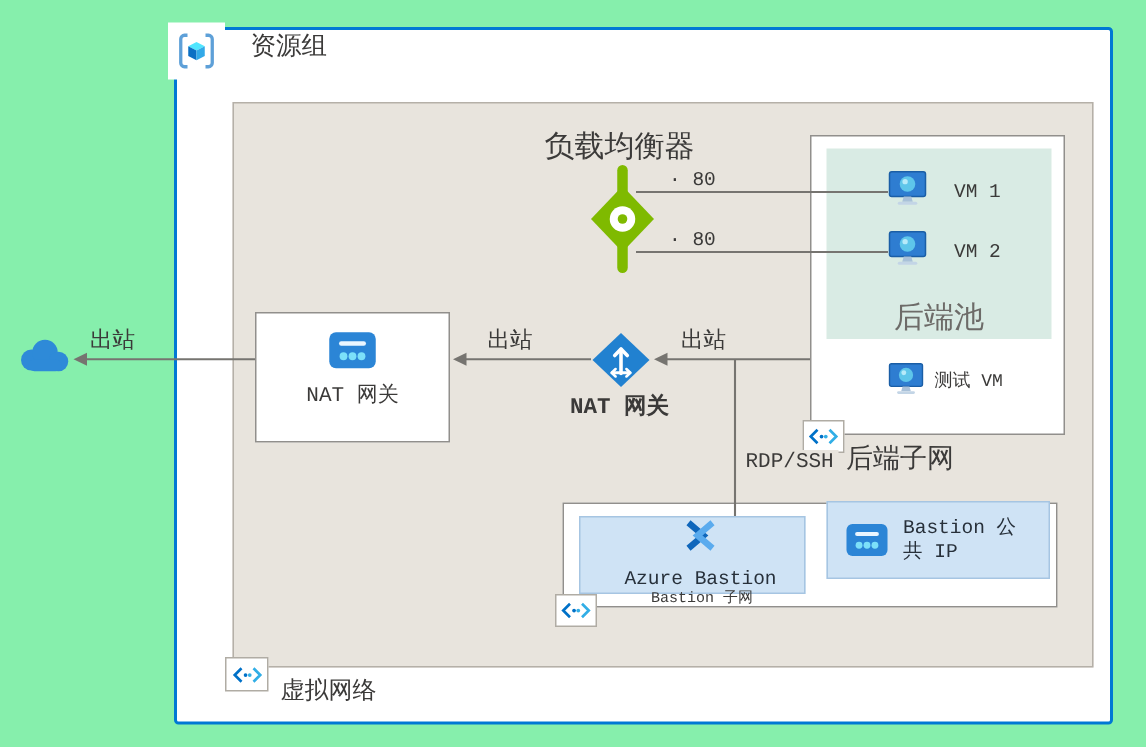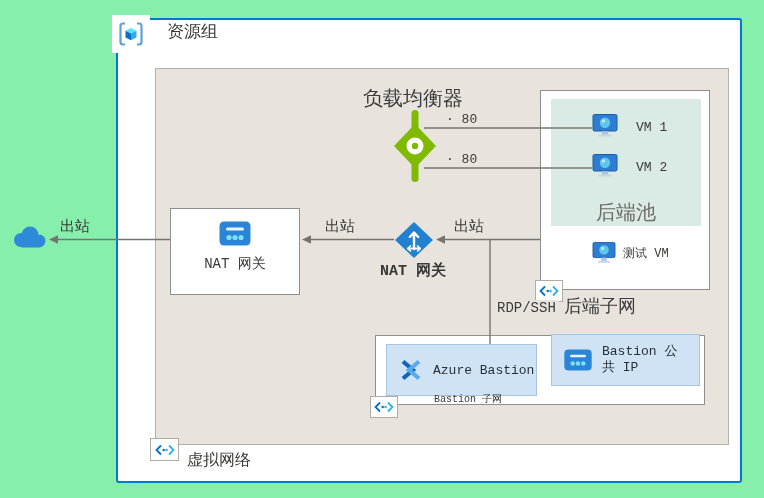--- a/index.html
+++ b/index.html
@@ -158,21 +158,21 @@
     </svg>
   </div>
   <div class="lbl ctr" style="left:170px;top:256px;width:130px;font-size:14px;">NAT 网关</div>
 
   <div class="lbl" style="left:60px;top:219px;font-size:15px;">出站</div>
   <div class="lbl" style="left:325px;top:219px;font-size:15px;">出站</div>
   <div class="lbl" style="left:454px;top:219px;font-size:15px;">出站</div>
 
   <div class="lbl" style="left:459px;top:300px;font-size:14px;background:#e8e4dd;padding:0 3px;margin-left:35px;">RDP/SSH</div>
 
-  <div class="tile" style="left:386px;top:344px;width:151px;height:52px;">
+  <div class="tile" style="left:386px;top:344px;width:151px;height:52px;flex-direction:column;">
     <span class="iconwrap" style="display:flex;">
       <svg width="26" height="24" viewBox="0 0 26 24">
         <polyline points="5,3.5 15,12 5,20.5" fill="none" stroke="#0f66bb" stroke-width="4.2"></polyline>
         <polyline points="21,3.5 11,12 21,20.5" fill="none" stroke="#5aabee" stroke-width="4.2"></polyline>
       </svg>
     </span>
     <span style="font-size:13px;color:#27303a;">Azure Bastion</span>
   </div>
 
   <div class="tile" style="left:551px;top:324px;width:149px;height:52px;margin-top:10px;">

